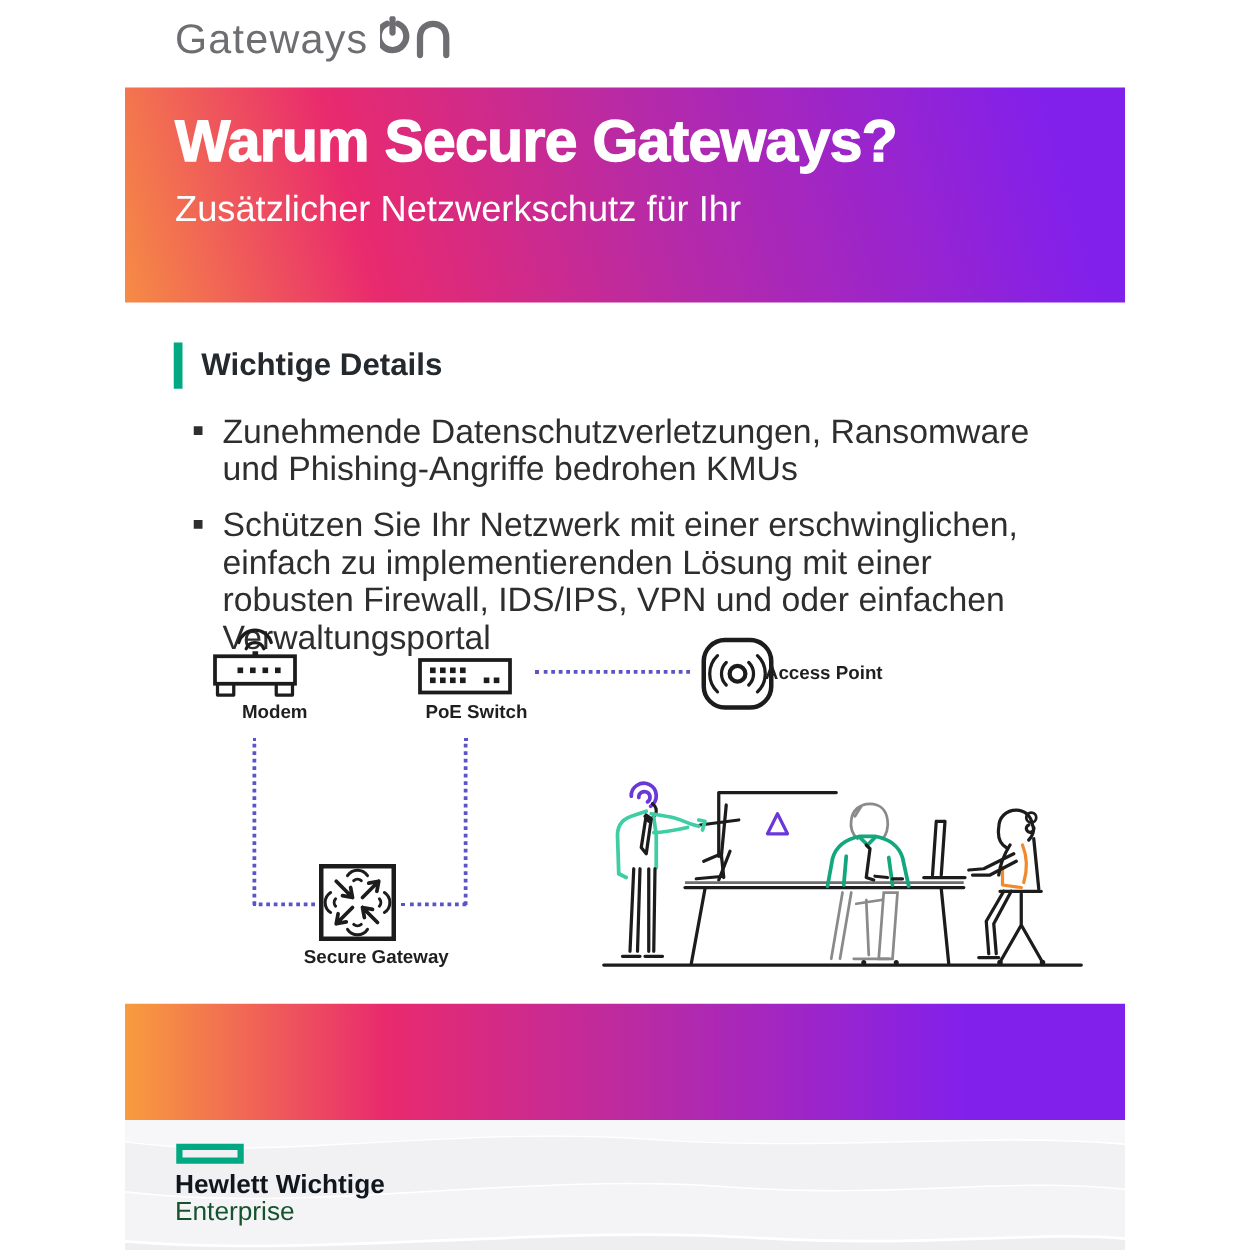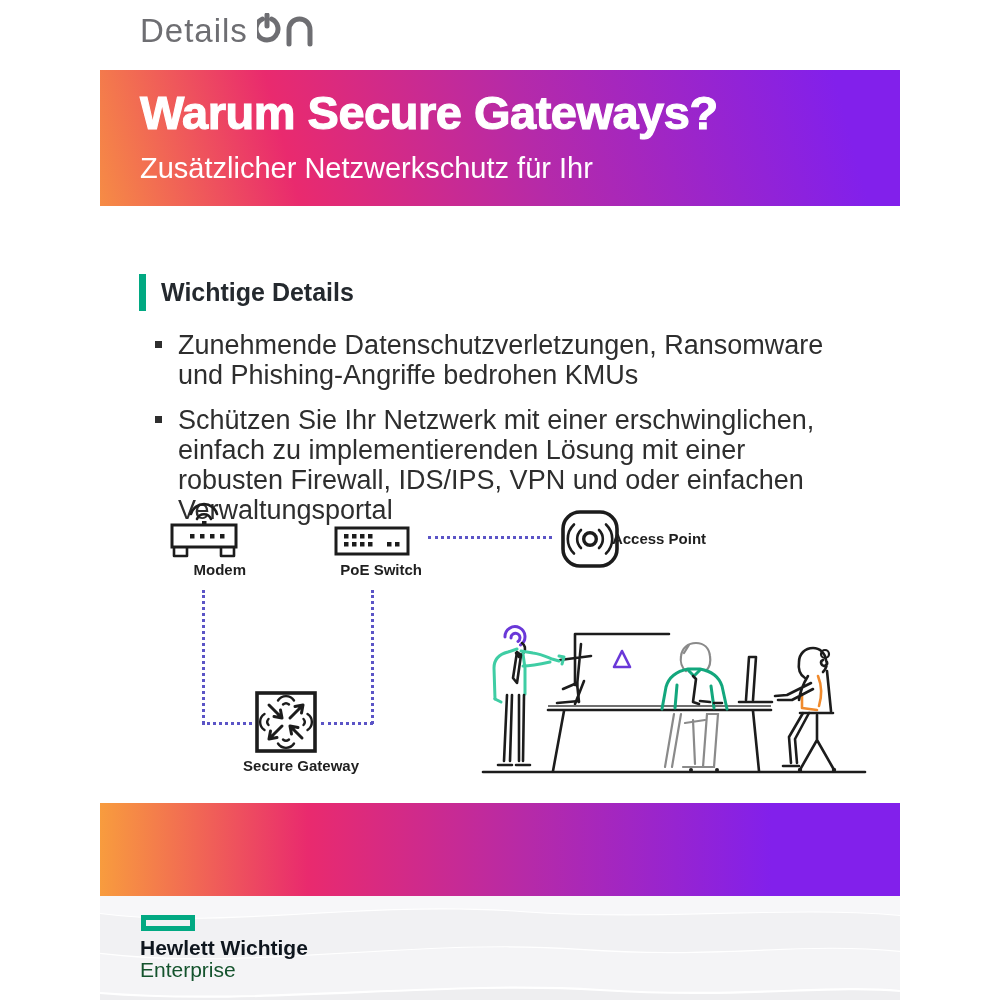--- a/index.html
+++ b/index.html
@@ -11,21 +11,21 @@
   *{box-sizing:border-box; margin:0; padding:0;}
   body{background:#fff; font-family:"Liberation Sans", sans-serif;}
   .page{position:relative; width:1000px; height:1000px; background:#fff; overflow:hidden;}
 
   
   .logo{position:absolute; left:140px; top:12px; display:flex; align-items:center; color:var(--logo-gray);}
   .logo .word{font-size:33px; letter-spacing:1px; font-weight:400;}
   .logo svg{margin-left:9px; display:block;}
 
   
-  .hero{position:absolute; left:100px; top:70px; width:800px; height:136px;
+  .hero{position:absolute; left:100px; top:70px; width:800px; height:172px;
     background:linear-gradient(75deg, var(--grad-orange) -4%, var(--grad-pink) 24%, var(--grad-magenta) 54%, var(--grad-purple) 92%);
     color:#fff; padding:16px 0 0 40px;}
   .hero h1{font-size:47px; font-weight:700; letter-spacing:-0.5px; -webkit-text-stroke:1.1px #fff; line-height:54px;}
   .hero .sub{margin-top:10px; font-size:29px; line-height:37px; font-weight:400;}
 
   
   .sec-head-bar{position:absolute; left:139px; top:274px; width:7px; height:37px; background:var(--hpe-green);}
   .sec-head{position:absolute; left:161px; top:278px; font-size:25px; font-weight:700; color:#24292E;text-align:center;}
 
   .bullets{position:absolute; left:152px; top:330px; width:692px; list-style:none;}
@@ -47,21 +47,21 @@
   .hpe-line2{position:absolute; left:140px; top:958px; font-size:21px; font-weight:400; color:#14532d;}
 
   svg .s{stroke:var(--ink); fill:none; stroke-width:2.6; stroke-linecap:round; stroke-linejoin:round;}
 </style>
 </head>
 <body>
 
 <div class="page">
 
   <div class="logo">
-    <span class="word">Details</span>
+    <span class="word">Gateways</span>
     <svg width="62" height="36" viewBox="0 0 62 36">
       <path d="M10,2 L10,13" stroke="#6E6E72" stroke-width="5" fill="none" stroke-linecap="round"></path>
       <path d="M5.5,6 A11,11 0 1 0 14.5,6" stroke="#6E6E72" stroke-width="5" fill="none" stroke-linecap="round"></path>
       <path d="M32,31 L32,17 C32,10 37,6 42.5,6 C48,6 53,10 53,17 L53,31" stroke="#6E6E72" stroke-width="5" fill="none" stroke-linecap="round"></path>
     </svg>
   </div>
 
   <div class="hero">
     <h1>Warum Secure Gateways?</h1>
     <div class="sub">

